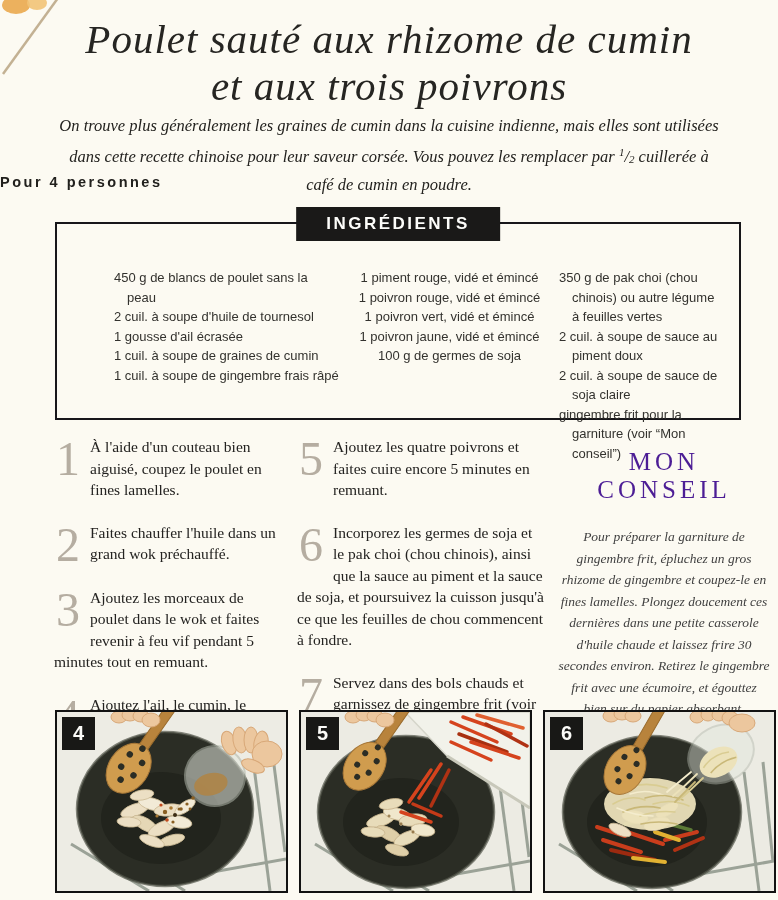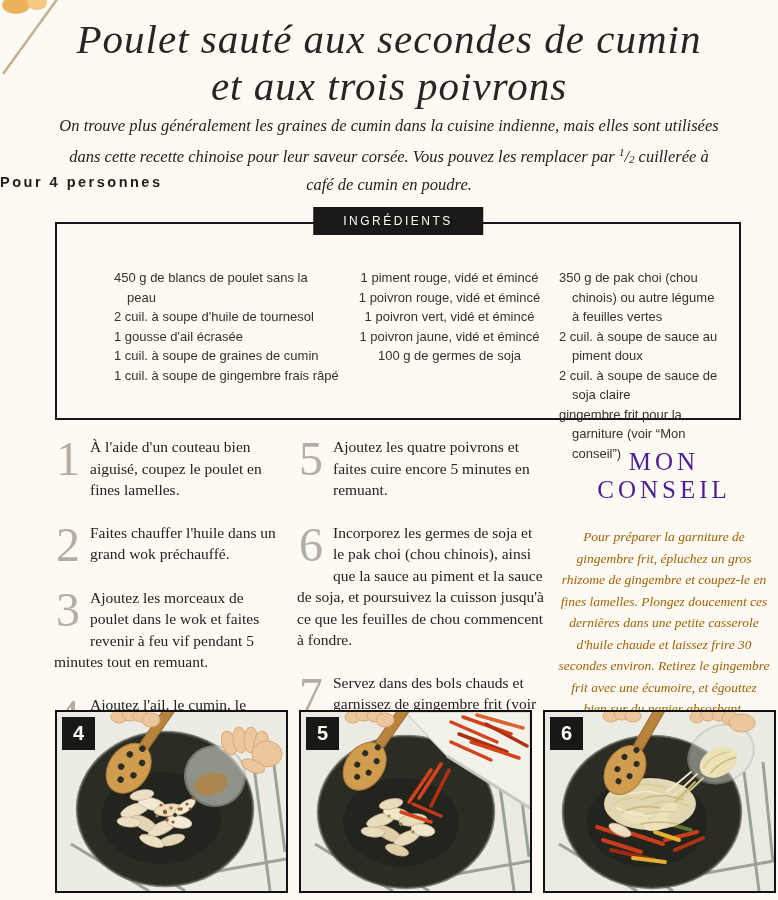--- a/index.html
+++ b/index.html
@@ -41,21 +41,21 @@
   
   .ingredients-box{
     position:absolute;top:222px;left:55px;width:686px;height:198px;
     border:2px solid #17161a;box-sizing:border-box;
     background:#fcfaf2;
   }
   .ingredients-header{
     position:absolute;top:-17px;left:50%;transform:translateX(-50%);
     background:#1a1918;color:#fdfdfa;
     font-family:"Liberation Sans", sans-serif;
-    font-weight:normal;font-size:12px;letter-spacing:2.5px;
+    font-weight:bold;font-size:17px;letter-spacing:2.5px;
     padding:7px 30px;white-space:nowrap;
   }
   .ing-cols{
     display:flex;box-sizing:border-box;
     padding:44px 14px 0 31px;
     margin-left:26px;
   }
   .ing-col{font-family:"Liberation Sans", sans-serif;font-size:13px;line-height:19.5px;color:#33322e;}
   .ing-col1{width:226px;flex:none;}
   .ing-col2{width:219px;flex:none;text-align:center;}
@@ -82,21 +82,21 @@
   .conseil{width:212px;flex:none;text-align:center;}
   .conseil-title{
     margin-top:12px;
     font-size:25px;letter-spacing:4px;
     color:#4c1d95;
   }
   .conseil-body{
     margin-top:22px;
     font-style:italic;
     font-size:13.5px;line-height:21.5px;
-    color:#a16207;
+    color:#404040;
   }
   
   .photos{
     position:absolute;top:710px;left:55px;width:722px;
     display:flex;gap:11px;
   }
   .photo-frame{
     position:relative;
     width:233px;height:183px;flex:none;
     border:2px solid #121212;box-sizing:border-box;
@@ -117,21 +117,21 @@
 
 <div class="page">
 
   <svg class="corner-decor" width="110" height="95" viewBox="0 0 110 95">
     <ellipse cx="16" cy="5" rx="14" ry="9" fill="#eaa94e" opacity="0.9"></ellipse>
     <ellipse cx="37" cy="3" rx="10" ry="7" fill="#f2c377" opacity="0.9"></ellipse>
     <line x1="58" y1="-2" x2="3" y2="74" stroke="#c3b193" stroke-width="2.5"></line>
   </svg>
 
   <h1 class="title-block" style="margin:0;">
-    <span>Poulet sauté aux secondes de cumin</span><br>
+    <span>Poulet sauté aux rhizome de cumin</span><br>
     <span>et aux trois poivrons</span>
   </h1>
 
   <p class="intro" style="margin:0;">
     <span>On trouve plus généralement les graines de cumin dans la cuisine indienne, mais elles sont utilisées dans cette recette chinoise pour leur saveur corsée. Vous pouvez les remplacer par</span>
     <span class="frac"><sup>1</sup><span>/</span><sub>2</sub></span>
     <span>cuillerée à café de cumin en poudre.</span>
   </p>
 
   <div class="servings">Pour 4 personnes</div>

